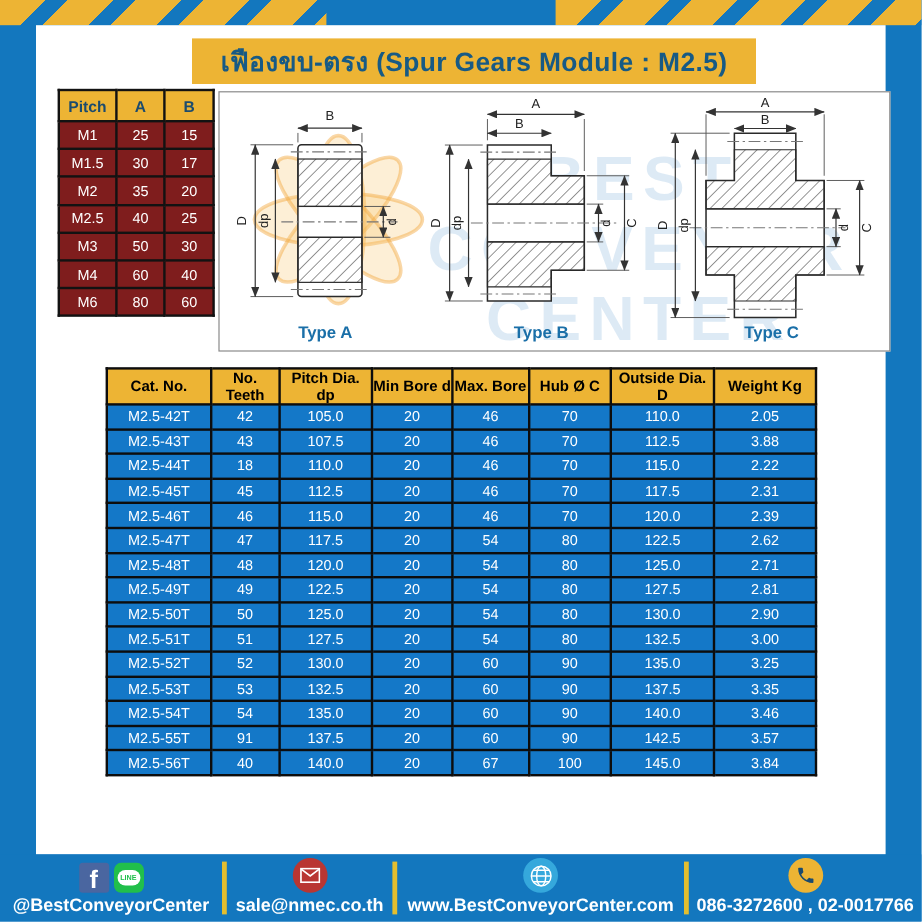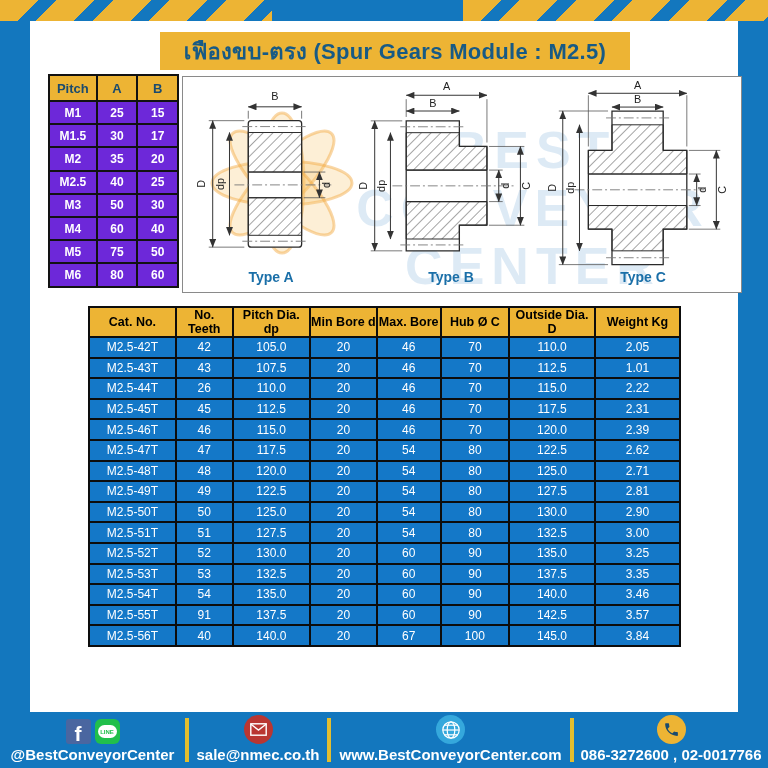--- a/index.html
+++ b/index.html
@@ -20,21 +20,21 @@
 
   .title-banner { position:absolute; left:130px; top:11px; width:470px; height:38px;
     background:#EDB434; display:flex; align-items:center; justify-content:center; }
   .title-banner span { color:#175A85; font-weight:bold; font-size:22px; letter-spacing:.3px; }
 
   
   #pitch-table { position:absolute; left:18px; top:53px; width:131px;
     border-collapse:collapse; table-layout:fixed;padding-left:18px; }
   #pitch-table th, #pitch-table td { border:2px solid #121212; text-align:center; }
   #pitch-table th { background:#EDB434; color:#1B4B6E; font-size:13px; height:26px; }
-  #pitch-table td { background:#6d28d9; color:#fff; font-size:12px; height:23.2px; font-weight:700; }
+  #pitch-table td { background:#7f1d1d; color:#fff; font-size:12px; height:23.2px; font-weight:400; }
   #pitch-table th:nth-child(1){width:37%} #pitch-table th:nth-child(2){width:31.5%} #pitch-table th:nth-child(3){width:31.5%}
 
   
   .draw-panel { position:absolute; left:152px; top:55px; width:560px; height:217px;
     background:#fff; border:1.5px solid #8a8a8a; overflow:hidden; }
   .watermark { position:absolute; inset:0; pointer-events:none; }
   .wm-text { position:absolute; left:150px; top:44px; width:400px; text-align:center;
     font-weight:bold; font-size:52px; line-height:1.12; letter-spacing:7px;
     color:rgba(45,125,195,0.16); }
   .wm-logo { position:absolute; left:14px; top:18px; }
@@ -120,25 +120,20 @@
         </tr>
         <tr>
           <td>M3</td>
           <td>50</td>
           <td>30</td>
         </tr>
         <tr>
           <td>M4</td>
           <td>60</td>
           <td>40</td>
-        </tr>
-        <tr>
-          <td>M5</td>
-          <td>75</td>
-          <td>50</td>
         </tr>
         <tr>
           <td>M6</td>
           <td>80</td>
           <td>60</td>
         </tr>
       </tbody>
   </table>
 
   <div class="draw-panel">
@@ -292,25 +287,25 @@
           <td>2.05</td>
         </tr>
         <tr>
           <td>M2.5-43T</td>
           <td>43</td>
           <td>107.5</td>
           <td>20</td>
           <td>46</td>
           <td>70</td>
           <td>112.5</td>
-          <td>1.01</td>
+          <td>3.88</td>
         </tr>
         <tr>
           <td>M2.5-44T</td>
-          <td>26</td>
+          <td>18</td>
           <td>110.0</td>
           <td>20</td>
           <td>46</td>
           <td>70</td>
           <td>115.0</td>
           <td>2.22</td>
         </tr>
         <tr>
           <td>M2.5-45T</td>
           <td>45</td>

